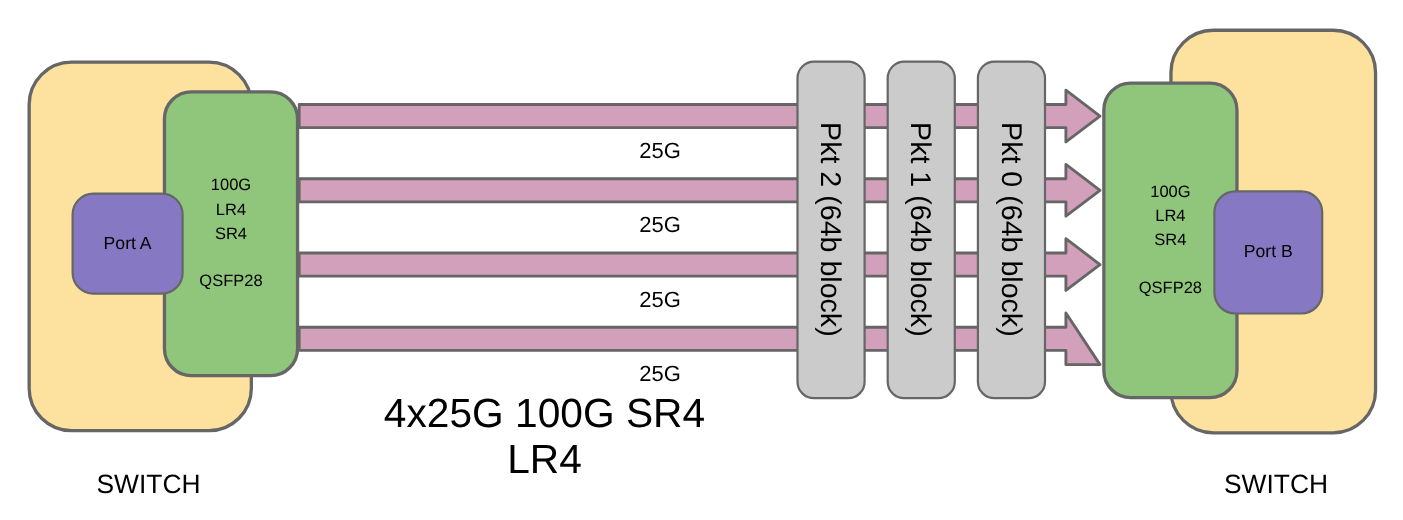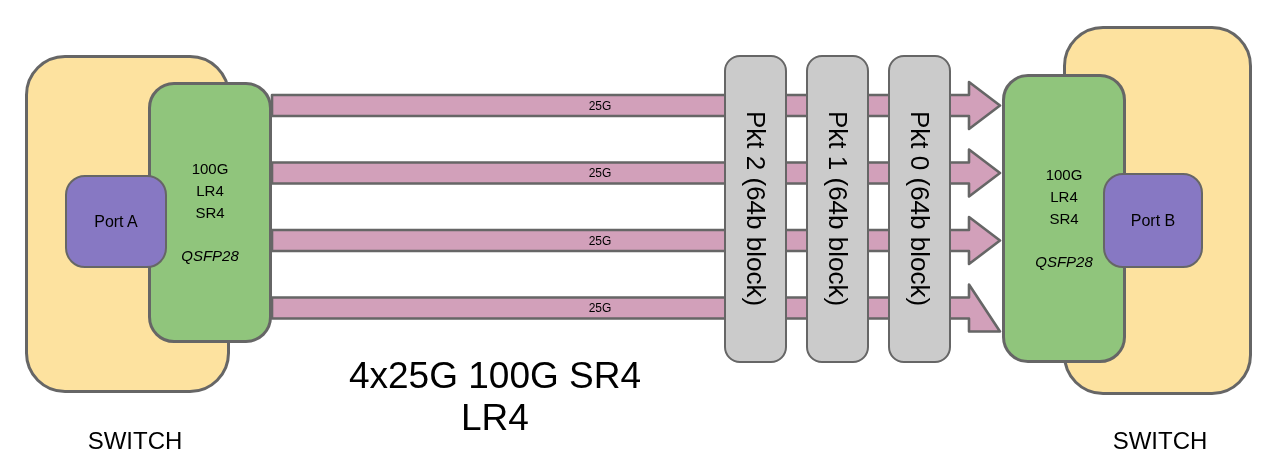--- a/index.html
+++ b/index.html
@@ -25,21 +25,21 @@
     border: 3px solid var(--shape-border, #666666);
     border-radius: 26px;
     z-index: 2;
     display: flex;
     flex-direction: column;
     align-items: center;
     justify-content: center;
     text-align: center;
   }
   .transceiver .tline { font-size: 15px; line-height: 22px; }
-  .transceiver .tmodule { font-size: 15px; line-height: 22px; margin-top: 21px; font-style: italic; }
+  .transceiver .tmodule { font-size: 15px; line-height: 22px; margin-top: 21px; }
   .port {
     background: var(--port-fill, #8878c4);
     border: 2.5px solid var(--shape-border, #666666);
     border-radius: 20px;
     z-index: 3;
     display: flex;
     align-items: center;
     justify-content: center;
     font-size: 16px;
   }
@@ -48,22 +48,23 @@
     fill: var(--lane-fill, #d2a0ba);
     stroke: var(--shape-border, #666666);
     stroke-width: 2.6;
     stroke-linejoin: round;
   }
   .lane-label {
     z-index: 6;
     left: 560px;
     width: 80px;
     text-align: center;
-    font-size: 12px;
+    font-size: 20px;
     line-height: 20px;
+    margin-top: 32px;
   }
   .packet-block {
     top: 55px;
     width: 63px;
     height: 308px;
     background: var(--packet-fill, #cccccc);
     border: 2.5px solid var(--shape-border, #666666);
     border-radius: 16px;
     z-index: 5;
     display: flex;
@@ -111,21 +112,21 @@
   <div class="abs transceiver" style="left:1002px; top:74px; width:124px; height:289px;">
     <div class="tline">100G</div>
     <div class="tline">LR4</div>
     <div class="tline">SR4</div>
     <div class="tmodule">QSFP28</div>
   </div>
 
   <div class="abs port" style="left:65px; top:175px; width:102px; height:93px;">
     <span>Port A</span>
   </div>
-  <div class="abs port" style="left:1103px; top:173px; width:100px; height:95px;">
+  <div class="abs port" style="left:1103px; top:173px; width:100px; height:113px;">
     <span>Port B</span>
   </div>
 
   <svg id="lanes-svg" class="abs" width="730" height="265" viewBox="0 0 730 265">
     <polygon points="0,25 697,25 697,12 728,35.5 697,59 697,46 0,46"></polygon>
     <polygon points="0,92.5 697,92.5 697,79.5 728,103 697,126.5 697,113.5 0,113.5"></polygon>
     <polygon points="0,160 697,160 697,147 728,170.5 697,194 697,181 0,181"></polygon>
     <polygon points="0,227.5 697,227.5 697,214.5 728,261.5 697,261.5 697,248.5 0,248.5"></polygon>
   </svg>
 

